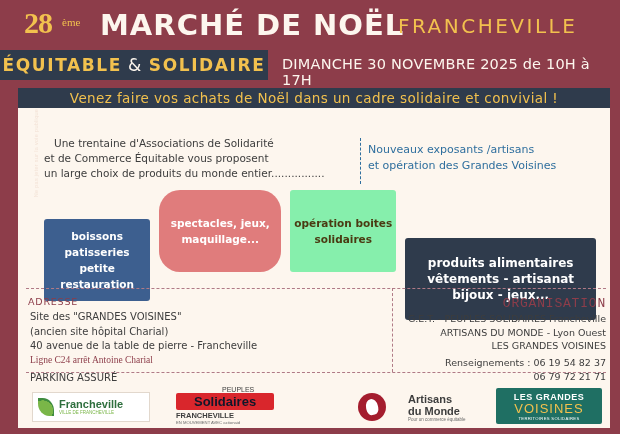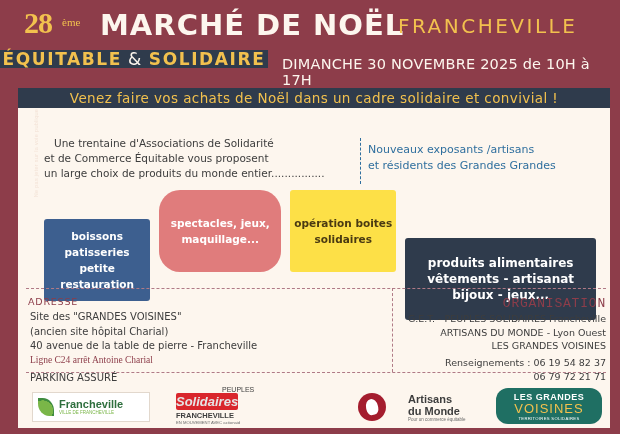--- a/index.html
+++ b/index.html
@@ -88,21 +88,21 @@
     position: absolute;
     left: 398px; top: 14px;
     color: #f2c14e;
     font-size: 20px;
     letter-spacing: 2.5px;
     font-family: "DejaVu Sans", sans-serif;
   }
   .tagline-box {
     position: absolute;
     left: 0; top: 50px;
-    width: 268px; height: 18px;
+    width: 268px; height: 30px;
     background: #2f3b4c;
     display: flex;
     align-items: center;
     justify-content: center;
   }
   .tagline-box span {
     color: #f2c14e;
     font-size: 17px;
     font-weight: bold;
     letter-spacing: 1.6px;
@@ -181,21 +181,21 @@
     padding: 12px 4px;
     box-sizing: border-box;
     height: 82px;
     display: flex;
     align-items: center;
     justify-content: center;
     font-family: "DejaVu Sans", sans-serif;
   }
   .box-1 { width: 108px; background: #3d5f8f; margin-top: 29px; }
   .box-2 { width: 124px; background: #e07c7c; border-radius: 21px; }
-  .box-3 { width: 108px; background: #fde047; color: #4a3a12; }
+  .box-3 { width: 108px; background: #86efac; color: #4a3a12; }
   .box-4 { width: 194px; background: #2f3b4c; font-size: 12px; margin-top: 48px; }
   
   .sep {
     position: absolute;
     left: 26px; top: 288px;
     width: 580px;
     border-top: 1px dashed #b07a86;
   }
   .sep2 {
     position: absolute;
@@ -310,25 +310,24 @@
     align-items: flex-start;
   }
   .pep-top {
     color: #3d3d3d;
     font-size: 7px;
     font-family: "Liberation Sans", sans-serif;
     margin-left: 46px;
   }
   .pep-band {
     background: #d9262c;
-    color: #e5e5e5;
+    color: #0f172a;
     font-size: 13px;
     font-weight: bold;
-    font-style: italic;
-    padding: 1px 0;
+    padding: 1px 18px;
     font-family: "Liberation Sans", sans-serif;
     border-radius: 2px;
   }
   .pep-bot {
     color: #3d3d3d;
     font-size: 7.5px;
     font-weight: bold;
     font-family: "Liberation Sans", sans-serif;
     margin-top: 1px;
   }
@@ -370,21 +369,21 @@
     font-family: "Liberation Sans", sans-serif;
   }
   .logo-voisines {
     right: 8px; top: 4px;
     width: 106px; height: 36px;
     background: #1f6f63;
     flex-direction: column;
     justify-content: center;
     align-items: center;
     color: #ffffff;
-    border-radius: 12px;
+    border-radius: 2px;
   }
   .gv-l1 {
     font-size: 9px;
     font-weight: bold;
     letter-spacing: .5px;
     font-family: "Liberation Sans", sans-serif;
   }
   .gv-l2 {
     font-size: 13px;
     font-weight: normal;
@@ -431,21 +430,21 @@
   <div class="intro">
     <div class="firstline">Une trentaine d'Associations de Solidarité</div>
     <div>et de Commerce Équitable vous proposent</div>
     <div>un large choix de produits du monde entier................</div>
   </div>
 
   <div class="divider-vert"></div>
 
   <div class="new-expo">
     <div>Nouveaux exposants /artisans</div>
-    <div>et résidents des Grandes Grandes</div>
+    <div>et opération des Grandes Voisines</div>
   </div>
 
   <div class="boxes">
     <div class="box box-1">boissons patisseries petite restauration</div>
     <div class="box box-2">spectacles, jeux, maquillage...</div>
     <div class="box box-3">opération boites solidaires</div>
     <div class="box box-4">produits alimentaires vêtements - artisanat bijoux - jeux...</div>
   </div>
 
   <div class="sep"></div>

